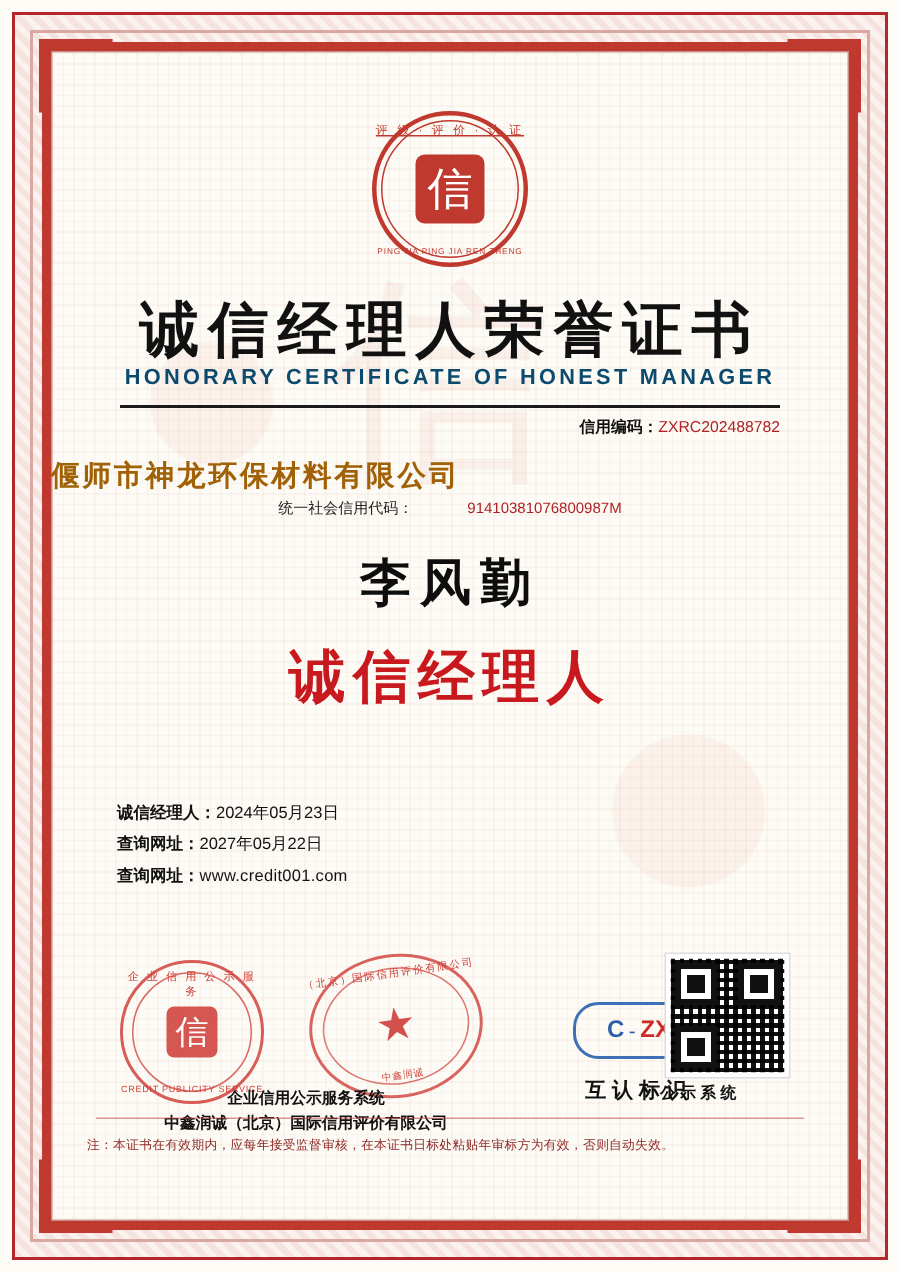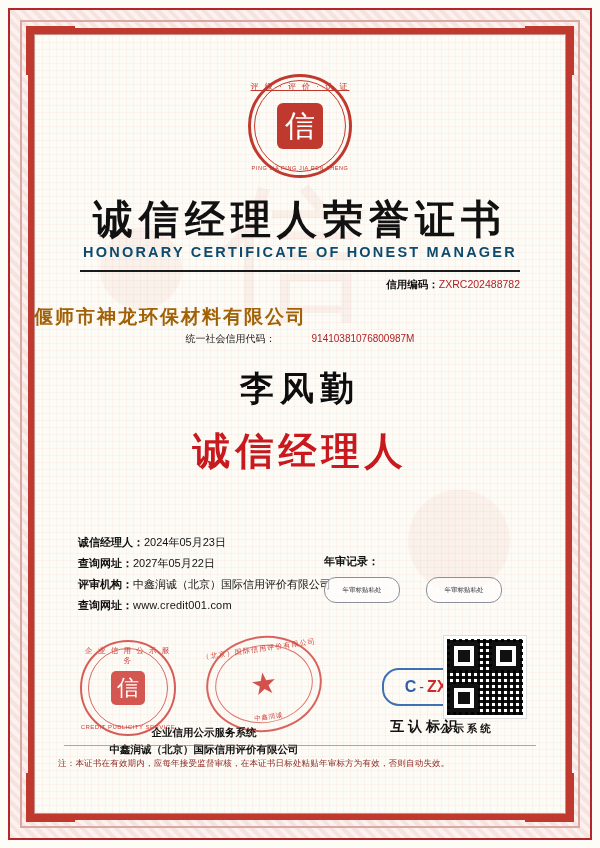--- a/index.html
+++ b/index.html
@@ -271,34 +271,24 @@
     <div class="award">诚信经理人</div>
 
     <div class="info">
       <div class="row">
         <span class="lbl">诚信经理人：</span><span class="val">2024年05月23日</span>
       </div>
       <div class="row">
         <span class="lbl">查询网址：</span><span class="val">2027年05月22日</span>
       </div>
       <div class="row">
-        <span class="lbl">评审机构：</span><span class="val">中鑫润诚（北京）国际信用评价有限公司</span>
-      </div>
-      <div class="row">
         <span class="lbl">查询网址：</span><span class="val site">www.credit001.com</span>
       </div>
     </div>
 
-    <div class="review">
-      <div class="review-title">年审记录：</div>
-      <div class="review-boxes">
-        <div class="review-box">年审标贴粘处</div>
-        <div class="review-box">年审标贴粘处</div>
-      </div>
-    </div>
 
     <div class="bottom">
 
       <div class="stamp">
         <div class="r1"></div>
         <div class="r2"></div>
         <div class="t">企 业 信 用 公 示 服 务</div>
         <div class="c">信</div>
         <div class="b">CREDIT PUBLICITY SERVICE</div>
       </div>

